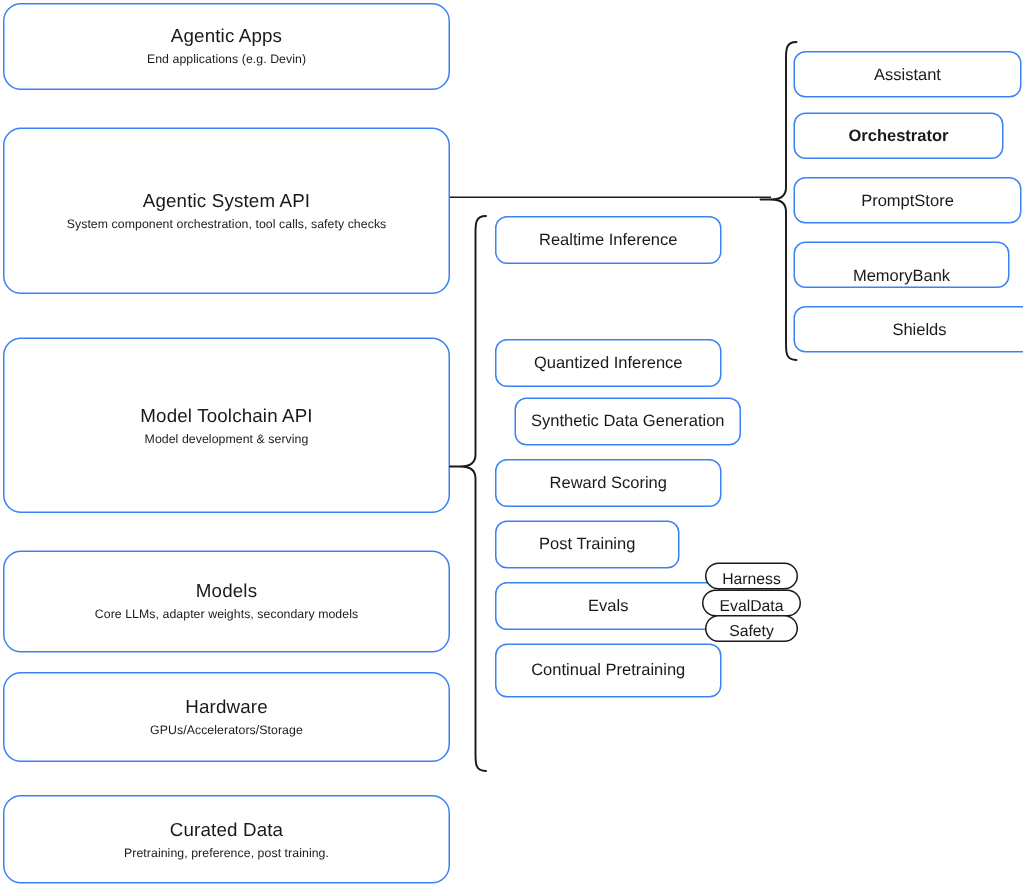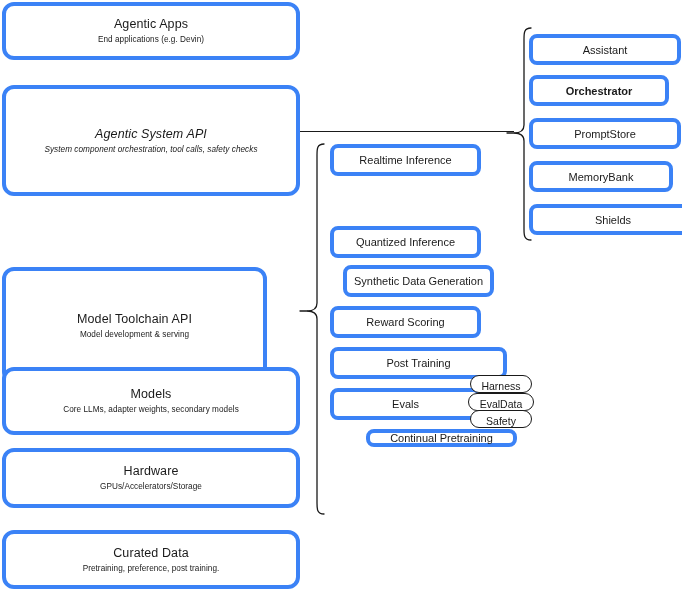--- a/index.html
+++ b/index.html
@@ -11,21 +11,21 @@
     position: relative;
     width: 682px;
     height: 591px;
     background: #ffffff;
     font-family: "Liberation Sans", sans-serif;
     overflow: hidden;
   }
   .box {
     position: absolute;
     box-sizing: border-box;
-    border: 4px solid #3b82f6;
+    border: 1px solid #3b82f6;
     background: #ffffff;
     display: flex;
     flex-direction: column;
     align-items: center;
     justify-content: center;
     text-align: center;
     color: #1a1a1a;
   }
   .layer-box {
     border-radius: 12px;
@@ -77,26 +77,26 @@
 </head>
 <body>
 
 <div id="canvas">
 
   <div class="box layer-box" style="left:2px; top:2px; width:298px; height:58px;">
     <div class="layer-title">Agentic Apps</div>
     <div class="layer-sub">End applications (e.g. Devin)</div>
   </div>
 
-  <div class="box layer-box" style="left:2px; top:85px; width:298px; height:111px;font-style:italic;">
+  <div class="box layer-box" style="left:2px; top:85px; width:298px; height:111px;">
     <div class="layer-title">Agentic System API</div>
     <div class="layer-sub">System component orchestration, tool calls, safety checks</div>
   </div>
 
-  <div class="box layer-box" style="left:2px; top:225px; width:265px; height:117px;margin-top:42px;">
+  <div class="box layer-box" style="left:2px; top:225px; width:298px; height:117px;">
     <div class="layer-title">Model Toolchain API</div>
     <div class="layer-sub">Model development &amp; serving</div>
   </div>
 
   <div class="box layer-box" style="left:2px; top:367px; width:298px; height:68px;">
     <div class="layer-title">Models</div>
     <div class="layer-sub">Core LLMs, adapter weights, secondary models</div>
   </div>
 
   <div class="box layer-box" style="left:2px; top:448px; width:298px; height:60px;">
@@ -132,27 +132,27 @@
   </div>
   <div class="box cap-box" style="left:330px; top:226px; width:151px; height:32px;">
     <span>Quantized Inference</span>
   </div>
   <div class="box cap-box" style="left:330px; top:265px; width:151px; height:32px;margin-left:13px;">
     <span>Synthetic Data Generation</span>
   </div>
   <div class="box cap-box" style="left:330px; top:306px; width:151px; height:32px;">
     <span>Reward Scoring</span>
   </div>
-  <div class="box cap-box" style="left:330px; top:347px; width:177px; height:32px;">
+  <div class="box cap-box" style="left:330px; top:347px; width:123px; height:32px;">
     <span>Post Training</span>
   </div>
   <div class="box cap-box" style="left:330px; top:388px; width:151px; height:32px;">
     <span>Evals</span>
   </div>
-  <div class="box cap-box" style="left:330px; top:429px; width:151px; height:18px;margin-left:36px;">
+  <div class="box cap-box" style="left:330px; top:429px; width:151px; height:36px;">
     <span>Continual Pretraining</span>
   </div>
 
   <div class="pill" style="left:470px; top:375px; width:62px; height:18px;">
     <span>Harness</span>
   </div>
   <div class="pill" style="left:468px; top:393px; width:66px; height:18px;">
     <span>EvalData</span>
   </div>
   <div class="pill" style="left:470px; top:410px; width:62px; height:18px;">
@@ -161,20 +161,20 @@
 
   <div class="box cap-box" style="left:529px; top:34px; width:152px; height:31px;">
     <span>Assistant</span>
   </div>
   <div class="box cap-box" style="left:529px; top:75px; width:140px; height:31px;font-weight:bold;">
     <span>Orchestrator</span>
   </div>
   <div class="box cap-box" style="left:529px; top:118px; width:152px; height:31px;">
     <span>PromptStore</span>
   </div>
-  <div class="box cap-box" style="left:529px; top:161px; width:144px; height:31px;">
+  <div class="box cap-box" style="left:529px; top:161px; width:144px; height:31px;justify-content:flex-end;">
     <span>MemoryBank</span>
   </div>
   <div class="box cap-box" style="left:529px; top:204px; width:168px; height:31px;">
     <span>Shields</span>
   </div>
 
 </div>
 
 </body></html>

